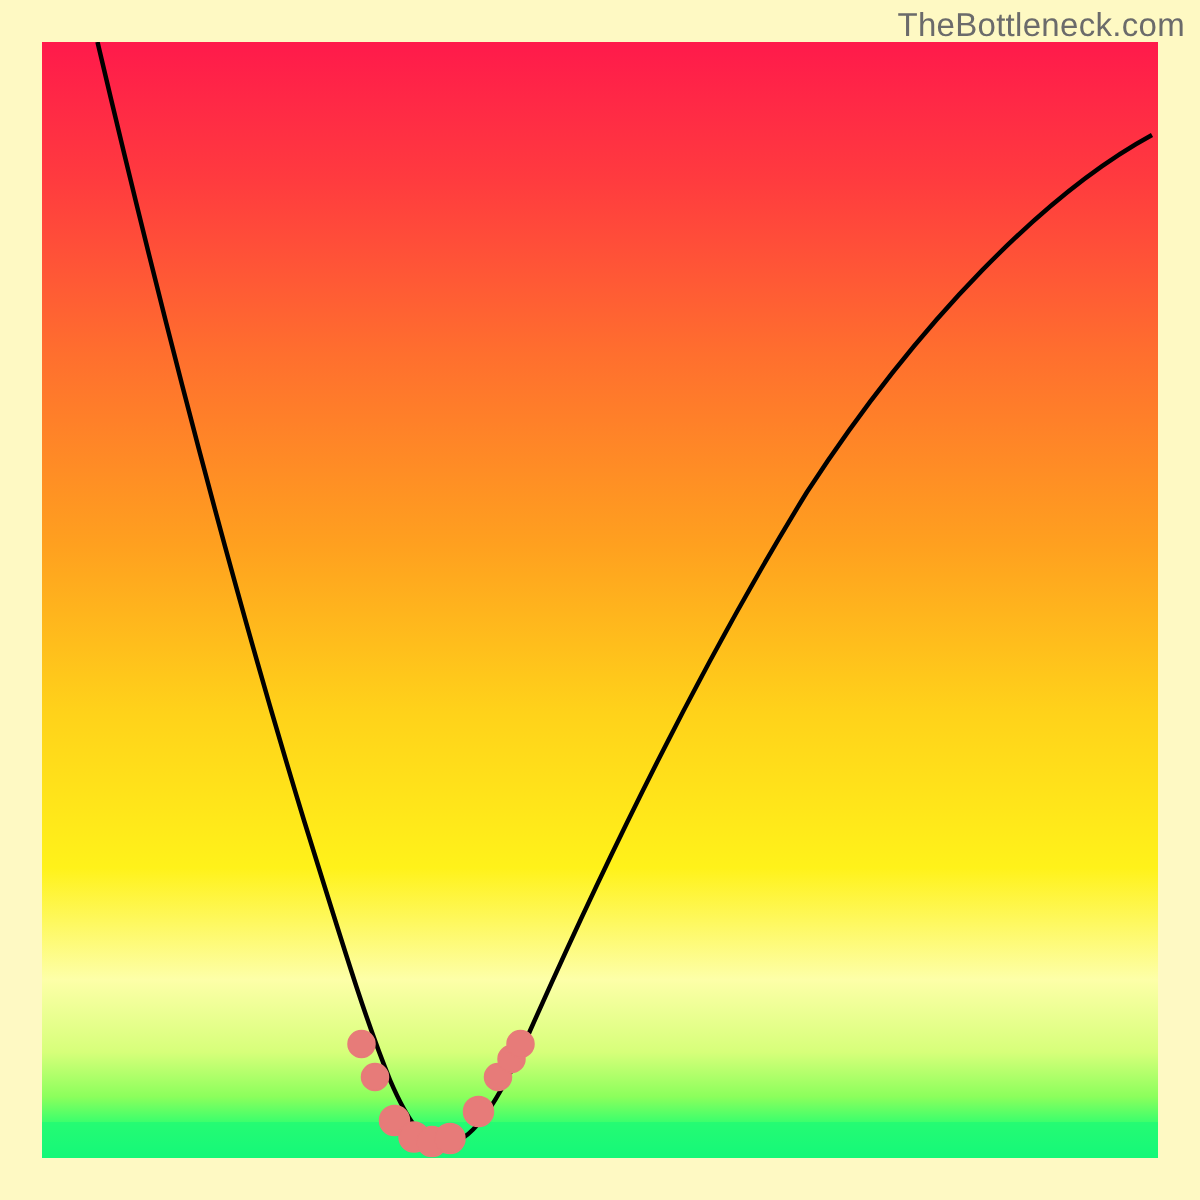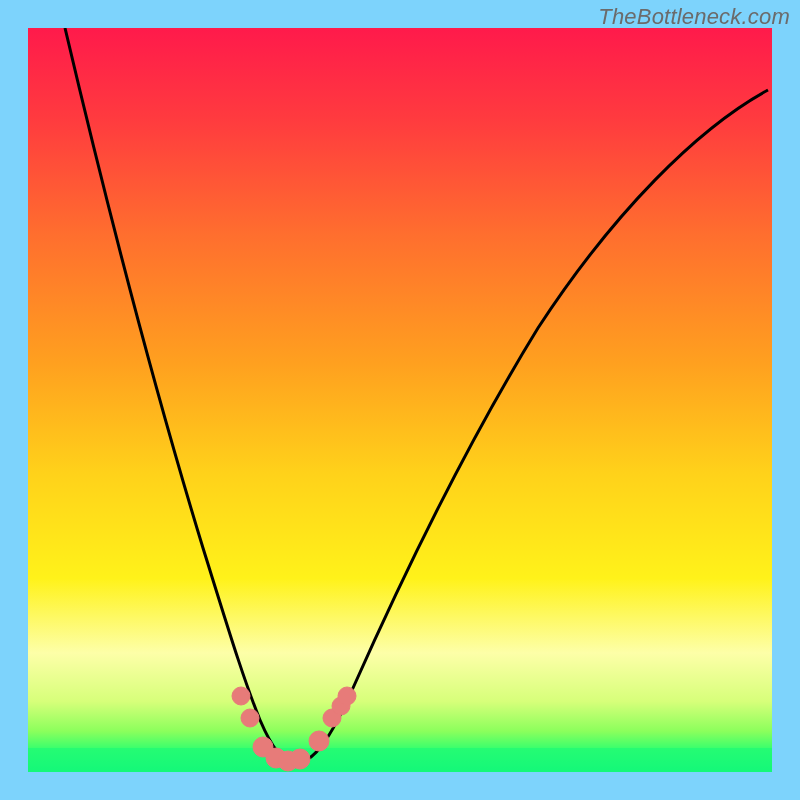--- a/index.html
+++ b/index.html
@@ -7,22 +7,21 @@
     padding: 0;
     width: 800px;
     height: 800px;
     overflow: hidden;
     background: #000;
     font-family: Arial, Helvetica, sans-serif;
   }
   .frame {
     position: absolute;
     inset: 0;
-    background: #7dd3fc;
-    font-style: italic;
+    background: #fef9c3;
   }
   .plot {
     position: absolute;
     left: 28px;
     top: 28px;
     width: 744px;
     height: 744px;
     overflow: hidden;
   }
   .watermark {

